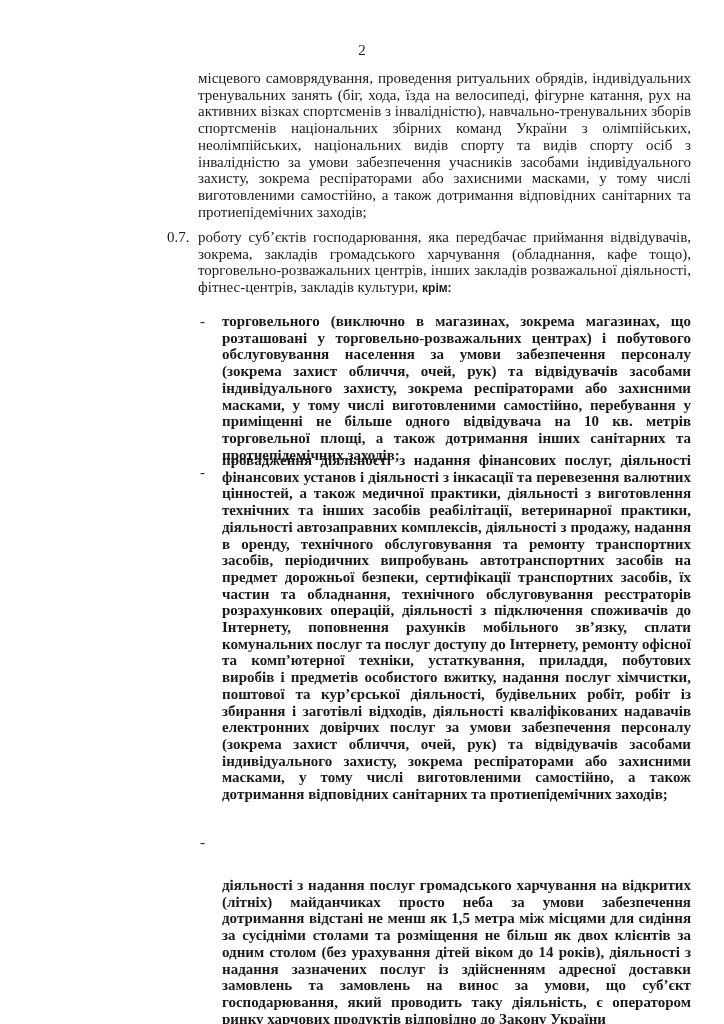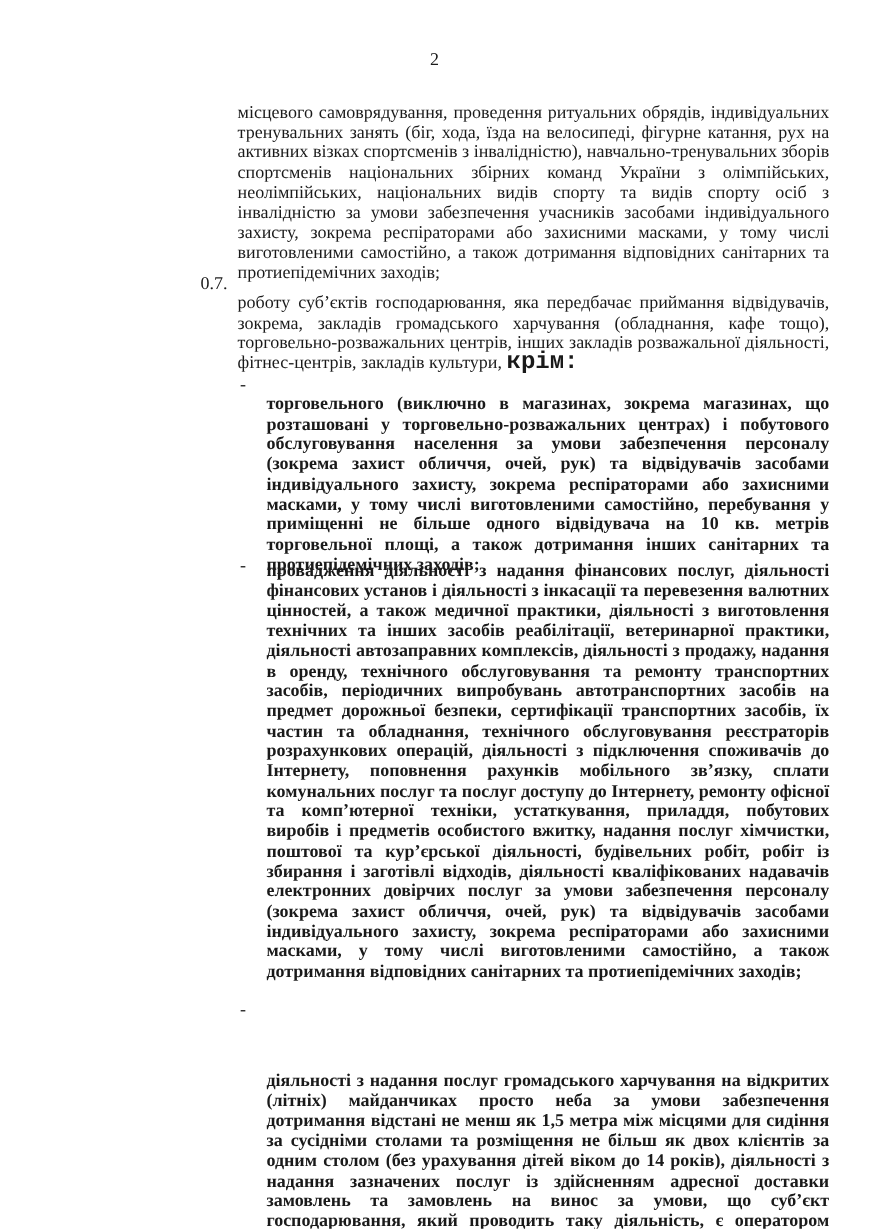--- a/index.html
+++ b/index.html
@@ -1,25 +1,25 @@
 <!DOCTYPE html>
 <html><head>
 <meta charset="utf-8">
 <style>
   html, body { margin: 0; padding: 0; background: #ffffff; }
   body { width: 724px; height: 1024px; position: relative; overflow: hidden;
          font-family: "Liberation Serif", "DejaVu Serif", serif; color: #1a1a1a; }
   .page-number { position: absolute; top: 42px; left: 0; width: 724px; text-align: center;
                  font-size: 15px; }
   .text { font-size: 15px; line-height: 16.7px; text-align: justify; text-align-last: auto; }
-  .block { position: absolute; margin-top: 16px; }
+  .block { position: absolute; }
   .para-cont { left: 198px; top: 70px; width: 493px; }
   .item-label { position: absolute; left: 167px; top: 229px; font-size: 15px; }
   .item-body { left: 198px; top: 229px; width: 493px; }
-  .bold-kw { font-family: Liberation Mono, monospace; font-weight: bold; font-size: 20px; }
+  .bold-kw { font-family: Liberation Sans, sans-serif; font-weight: bold; font-size: 12px; }
   .dash { position: absolute; left: 200px; font-size: 15px; }
   .bullet-body { left: 222px; width: 469px; font-weight: bold; }
   .b1 { top: 313px; }
   .b2 { top: 452px; }
   .b3 { top: 877px; }
   .d1 { top: 313px; }
   .d2 { top: 464px; }
   .d3 { top: 834px; }
   .last-line { text-align-last: left; }
 </style>

